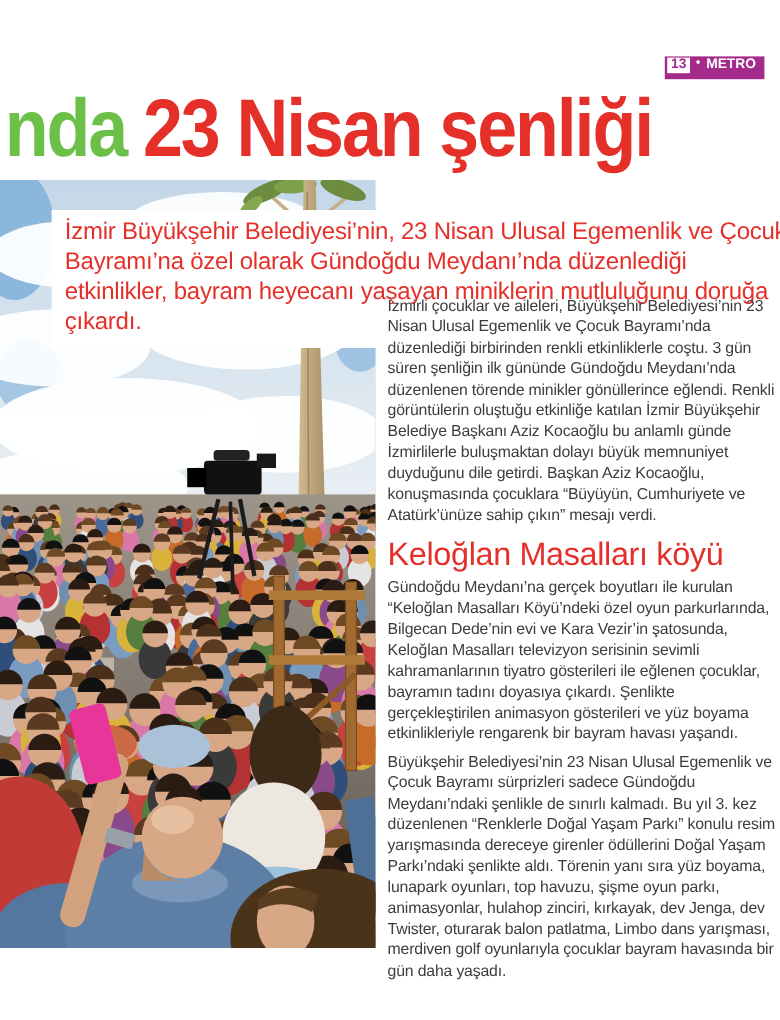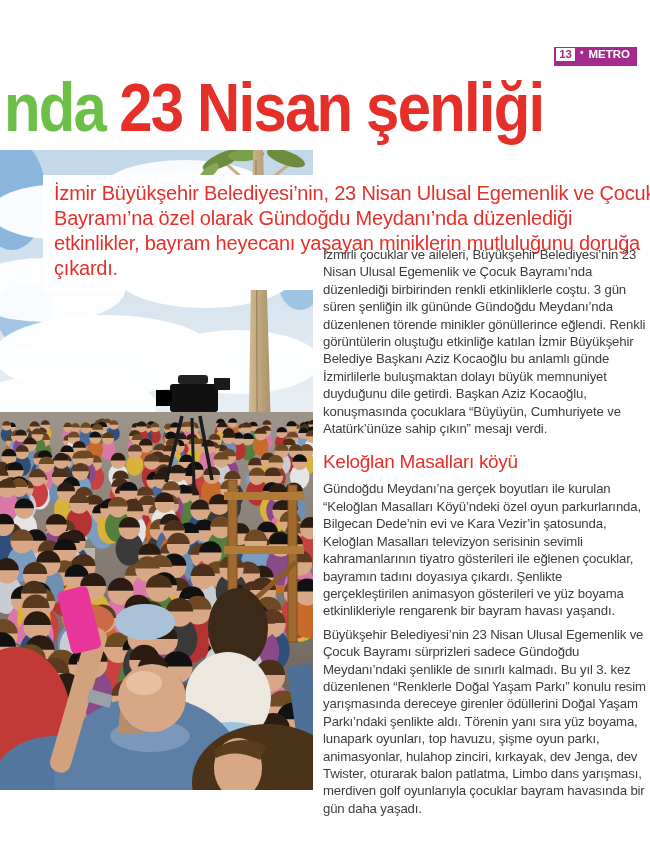--- a/index.html
+++ b/index.html
@@ -37,21 +37,21 @@
     background:#ffffff;padding:6px 6px 9px 11px;margin:18px;
     color:var(--red);font-size:20px;line-height:25px;letter-spacing:-0.2px;font-weight:normal;
   }
   
   .article{
     position:absolute;left:323px;top:240px;width:327px;
     color:var(--bodytext);font-size:13.2px;line-height:17.4px;letter-spacing:-0.15px;
   }
   .article p{margin:6px 0 0 0;}
   .article h2{
-    color:var(--red);font-weight:normal;font-size:19px;line-height:24px;
+    color:var(--red);font-weight:normal;font-size:27px;line-height:24px;
     letter-spacing:-0.3px;margin:13px 0 2px 0;
   }
 </style>
 </head>
 <body>
 
 <div class="badge">
   <span class="num">13</span>
   <span class="sep">•</span>
   <span>METRO</span>

